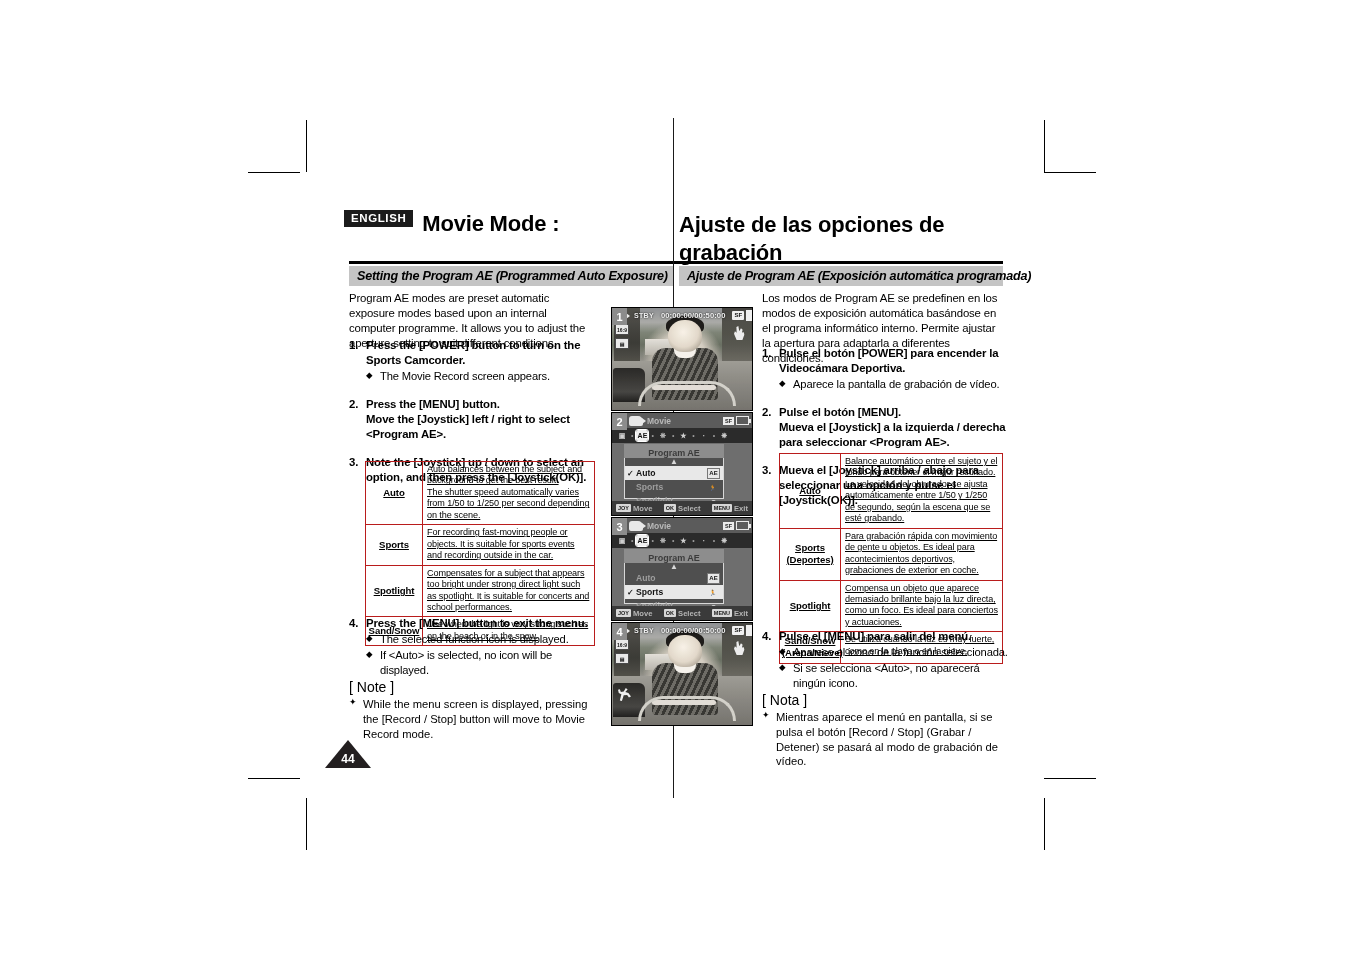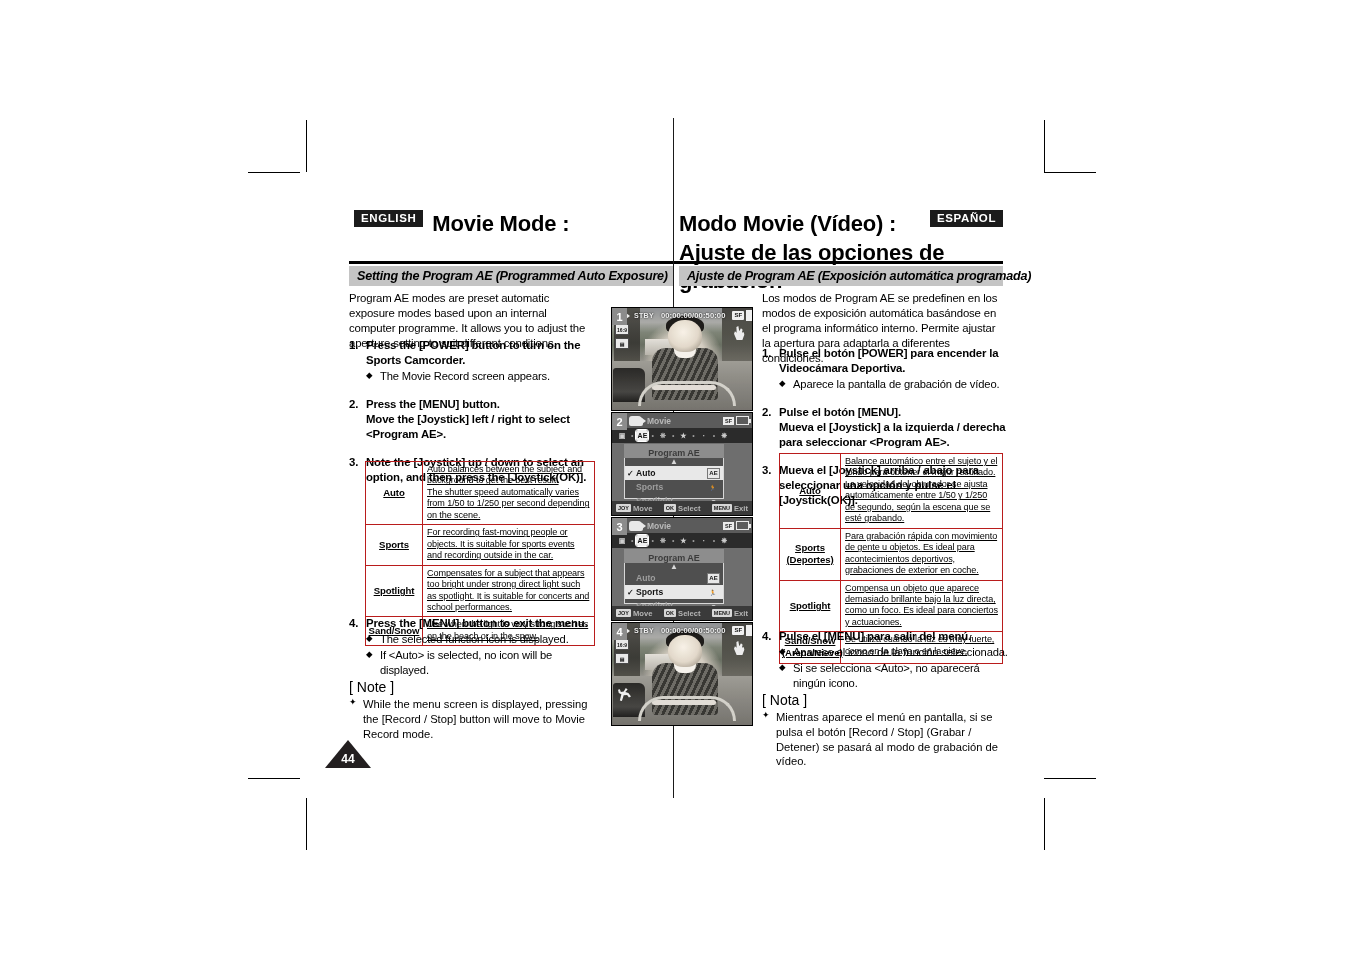--- a/index.html
+++ b/index.html
@@ -424,33 +424,29 @@
   <div class="crop h" style="left:248px; top:172px;"></div>
   <div class="crop v" style="left:1044px; top:120px;"></div>
   <div class="crop h" style="left:1044px; top:172px;"></div>
   <div class="crop v" style="left:306px; top:798px;"></div>
   <div class="crop h" style="left:248px; top:778px;"></div>
   <div class="crop v" style="left:1044px; top:798px;"></div>
   <div class="crop h" style="left:1044px; top:778px;"></div>
 
   <div class="col-divider"></div>
 
-  <div class="hdr" style="left:354px; top:210px; width:316px;">
+  <div class="hdr" style="left:344px; top:210px; width:316px;">
     <div style="display:flex; align-items:flex-start; gap:9px;">
       <span class="lang-tag">ENGLISH</span>
       <span class="hdr-title">Movie Mode :</span>
     </div>
   </div>
   <div class="hdr-rule" style="left:349px; top:261px; width:324px;"></div>
 
   <div class="hdr" style="left:679px; top:210px; width:324px;">
-    <div style="display:flex; align-items:flex-start; justify-content:space-between;">
-      <span class="hdr-title">Modo Movie (Vídeo) :</span>
-      <span class="lang-tag">ESPAÑOL</span>
-    </div>
     <div class="hdr-title" style="margin-top:1px;">Ajuste de las opciones de grabación</div>
   </div>
   <div class="hdr-rule" style="left:674px; top:261px; width:329px;"></div>
 
   <div class="sec-bar" style="left:679px; top:266px; width:324px;">
     <span>Ajuste de Program AE (Exposición automática programada)</span>
   </div>
   <div class="sec-bar" style="left:349px; top:266px; width:324px;">
     <span>Setting the Program AE (Programmed Auto Exposure)</span>
   </div>

